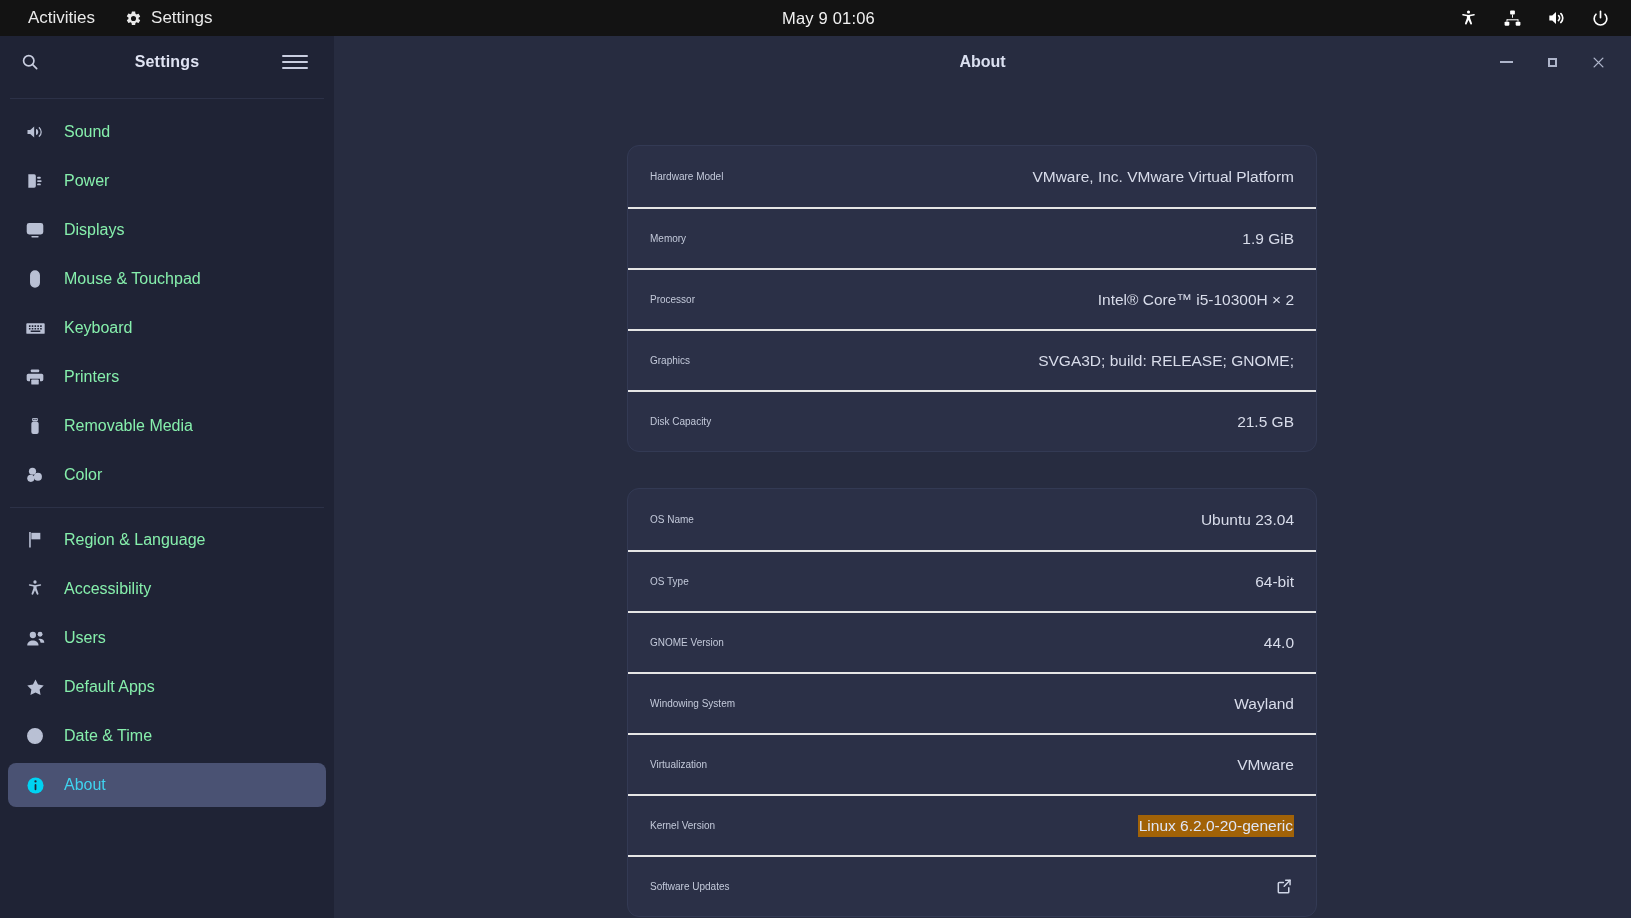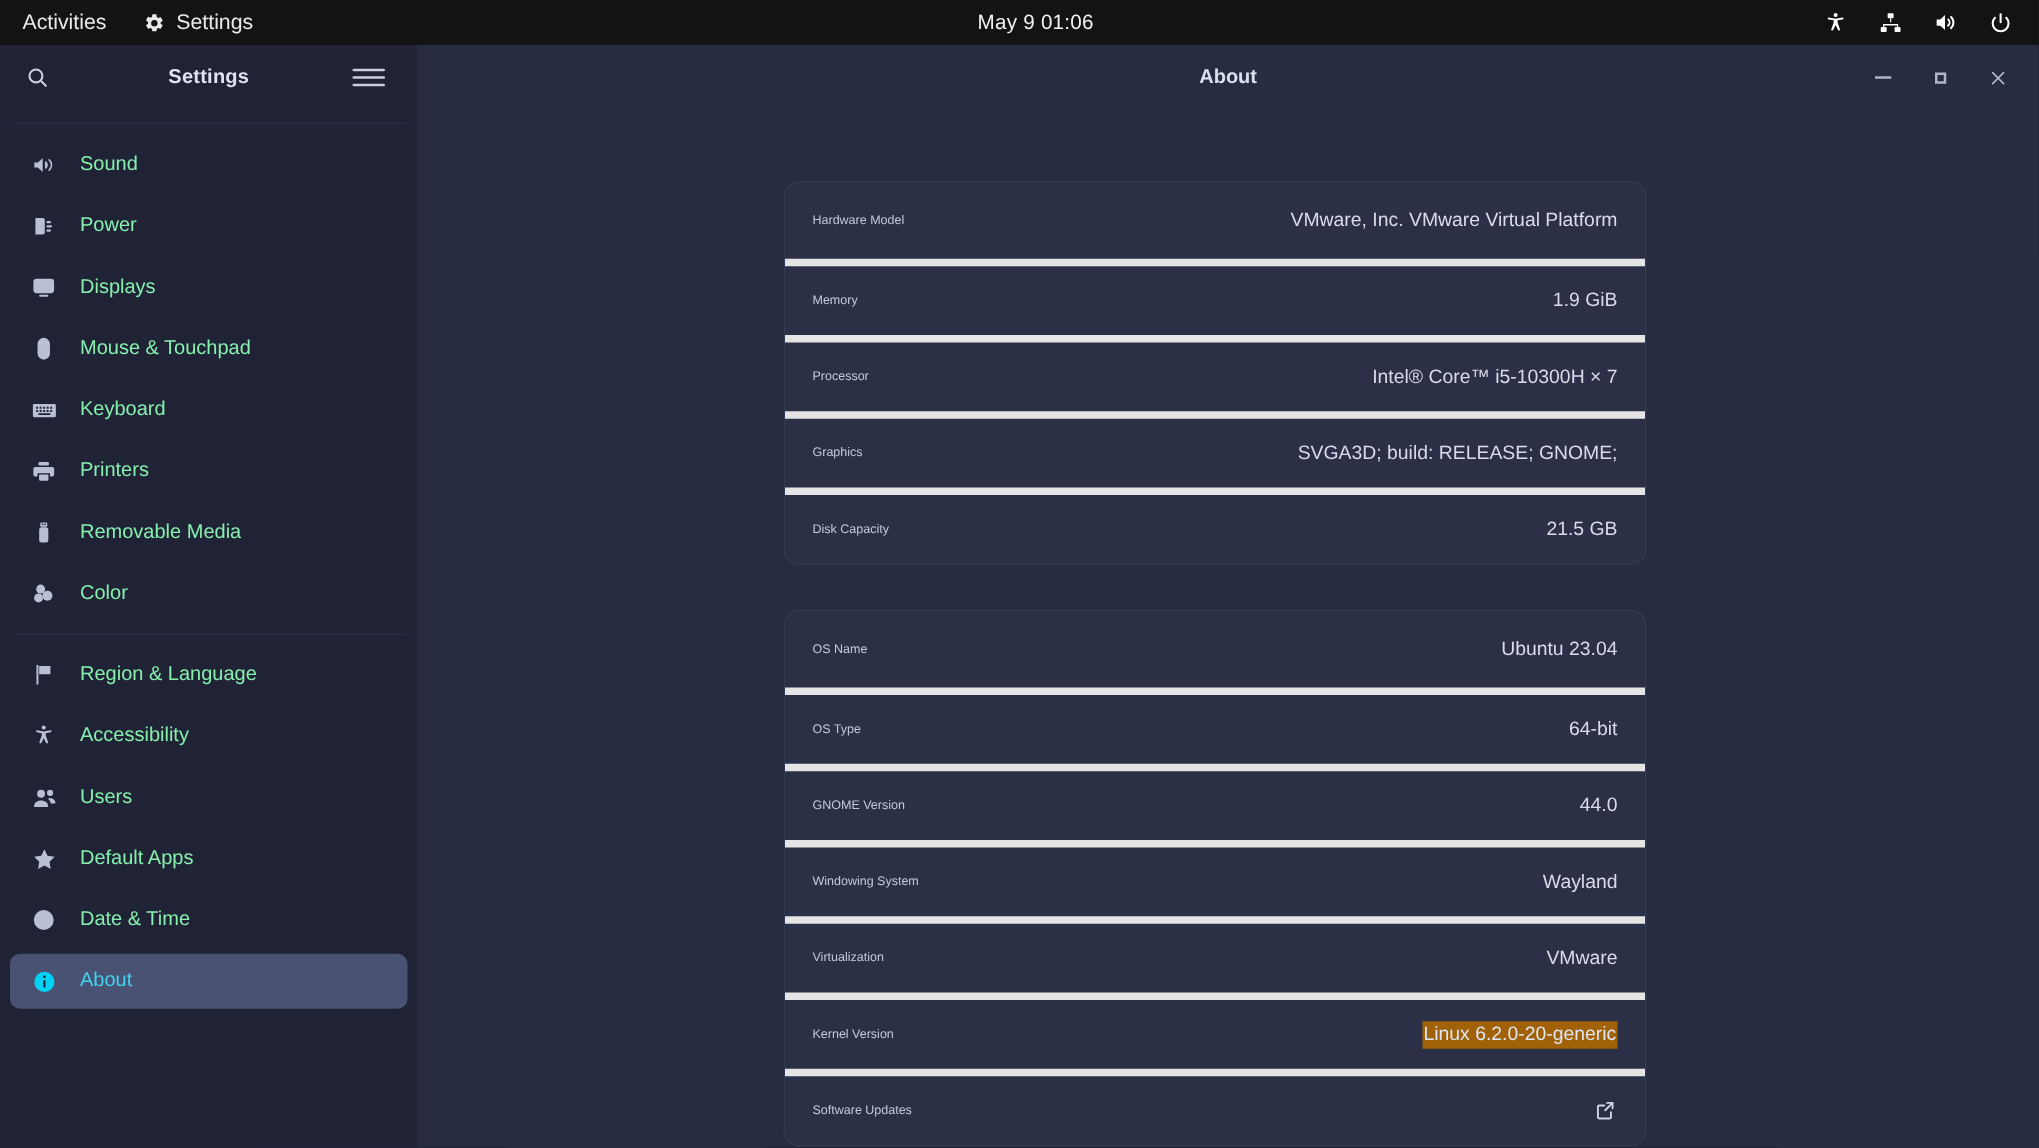--- a/index.html
+++ b/index.html
@@ -15,21 +15,21 @@
   .topbar {
     position: absolute; top: 0; left: 0; width: 1631px; height: 36px;
     background: #131313; display: flex; align-items: center;
     color: #e8e8e8; font-size: 17px;
   }
   .topbar .tb-left { display: flex; align-items: center; height: 36px; }
   .tb-item {
     display: flex; align-items: center; gap: 9px;
     padding: 0 14px; height: 36px; color: #e9e9e9;
   }
-  .tb-activities { padding-left: 18px; padding-right: 16px; }
+  .tb-activities { padding-left: 28px; padding-right: 16px; }
   .tb-clock {
     position: absolute; left: 13px; width: 1631px; text-align: center;
     font-size: 16.5px; color: #f2f2f2; letter-spacing: .2px;
     pointer-events: none;
   }
   .tb-right {
     position: absolute; right: 10px; top: 0; height: 36px;
     display: flex; align-items: center; gap: 22px; padding-right: 10px;
   }
   .tb-right .tb-ic { display: flex; align-items: center; justify-content: center; width: 22px; height: 22px; }
@@ -91,21 +91,21 @@
   .content { position: relative; }
   .card {
     position: absolute; left: 293px; width: 690px;
     background: #2b3047; border: 1px solid #333a54; border-radius: 12px;
     overflow: hidden;
   }
   #card-hardware { top: 57px; }
   #card-os { top: 400px; }
   .row {
     display: flex; align-items: center; justify-content: space-between;
-    height: 61px; padding: 0 22px; border-top: 6px solid #e5e5e5;
+    height: 61px; padding: 0 22px; border-top: 2px solid #e5e5e5;
   }
   .row:first-child { border-top: none; }
   .row .k { font-size: 10px; color: #c3c9da; }
   .row .v { font-size: 15.5px; color: #d8dcea; }
   .row .v.selected-text { background: #a16207; color: #dfe5f5; padding: 2px 1px; }
   .link-ic { width: 20px; height: 20px; display:flex; align-items:center; justify-content:center; }
   .link-ic svg { stroke: #cfd5e6; }
 </style>
 </head>
 <body>
@@ -359,21 +359,21 @@
         <div class="row">
           <span class="k">Hardware Model</span>
           <span class="v">VMware, Inc. VMware Virtual Platform</span>
         </div>
         <div class="row">
           <span class="k">Memory</span>
           <span class="v">1.9 GiB</span>
         </div>
         <div class="row">
           <span class="k">Processor</span>
-          <span class="v">Intel® Core™ i5-10300H × 7</span>
+          <span class="v">Intel® Core™ i5-10300H × 2</span>
         </div>
         <div class="row">
           <span class="k">Graphics</span>
           <span class="v">SVGA3D; build: RELEASE; GNOME;</span>
         </div>
         <div class="row">
           <span class="k">Disk Capacity</span>
           <span class="v">21.5 GB</span>
         </div>
       </div>

